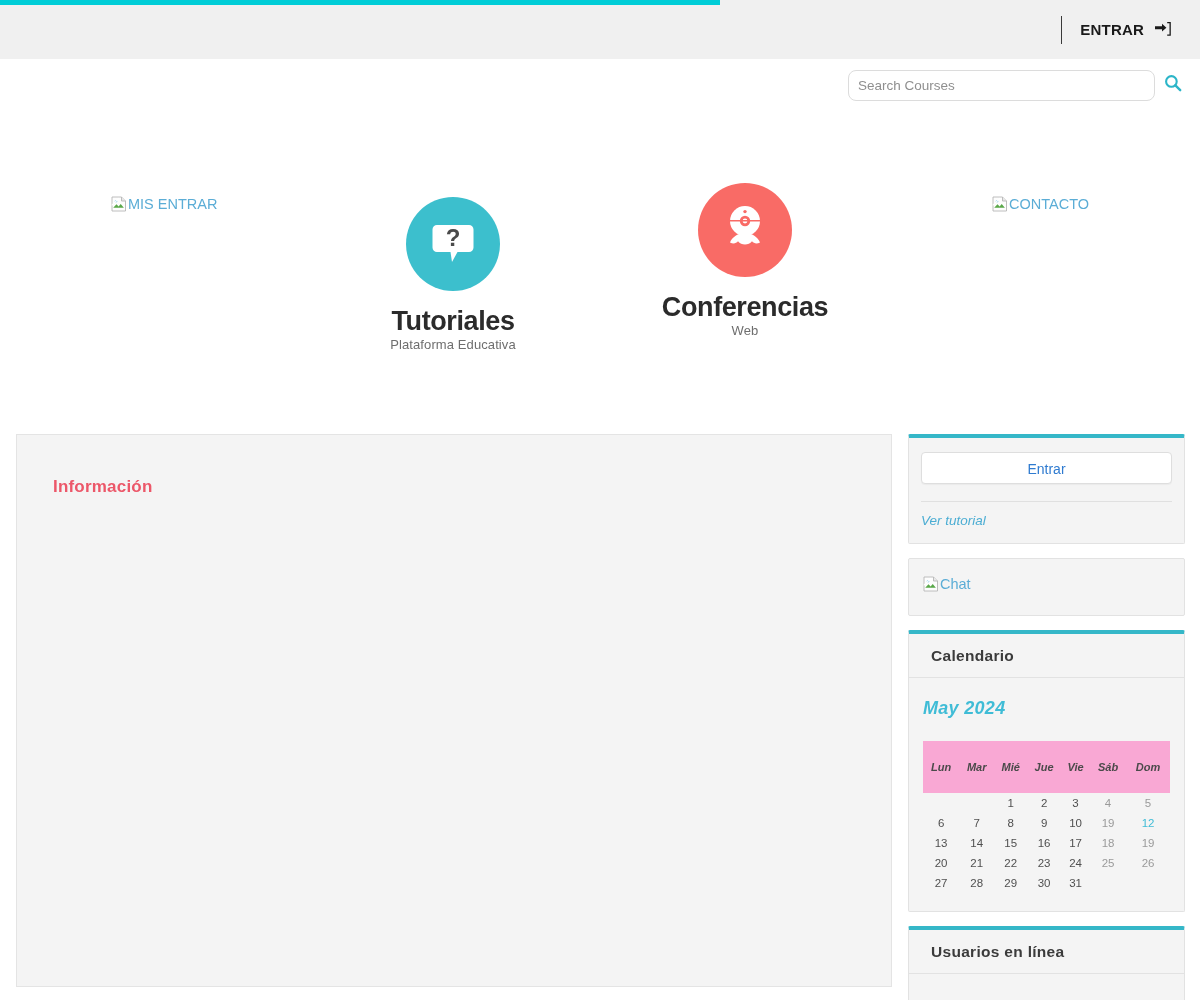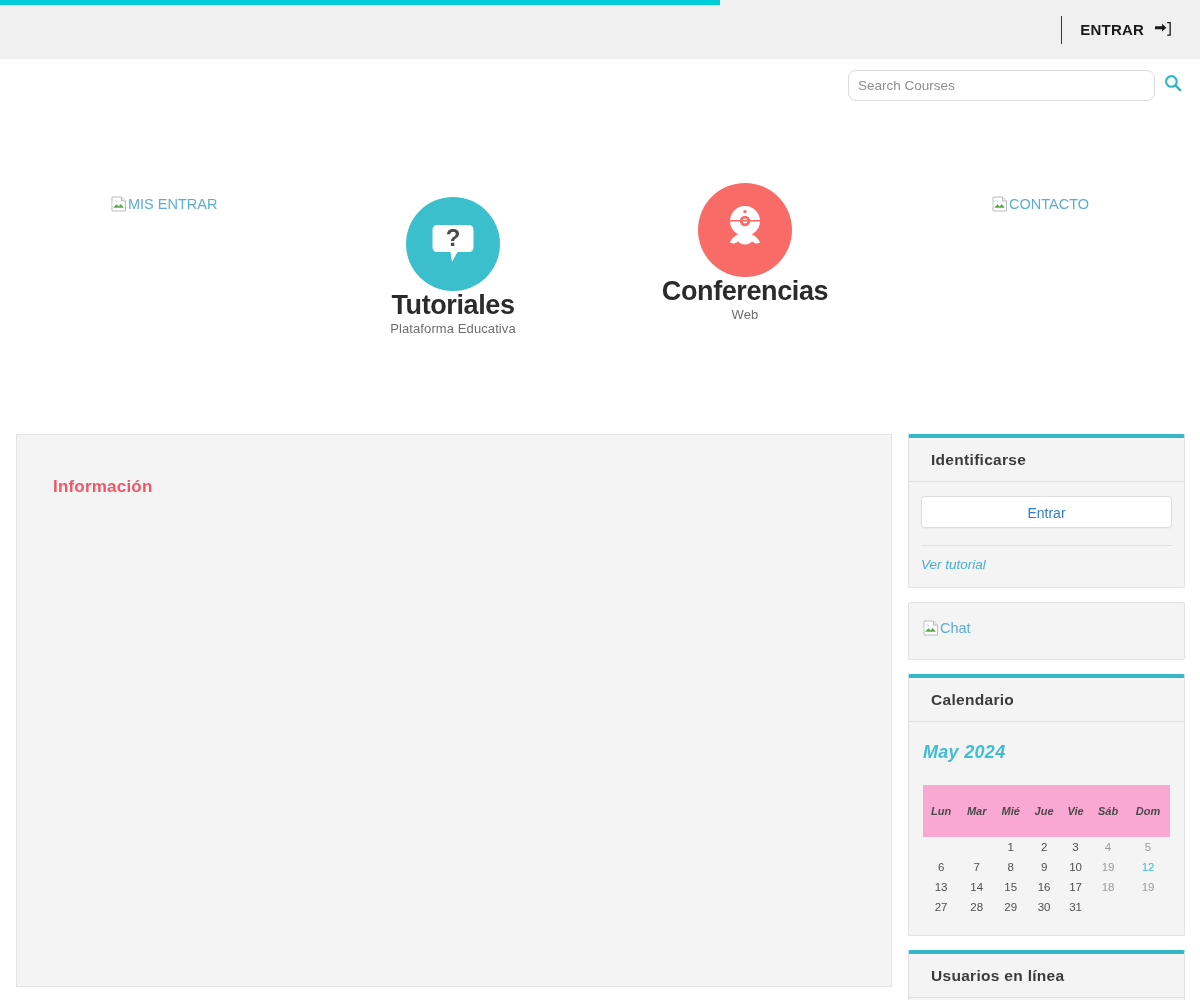--- a/index.html
+++ b/index.html
@@ -151,20 +151,21 @@
     border-radius: 50%;
     margin: 0 auto;
     display: flex;
     align-items: center;
     justify-content: center;
   }
   .logo-circle.teal  { background: #3cbfcd; }
   .logo-circle.coral { background: #f96b66; }
 
   .logo-title {
+    margin-top: 16px;
     font-size: 27px;
     font-weight: bold;
     color: #2b2b2b;
     letter-spacing: -0.4px;
     line-height: 1.05;
   }
   .logo-sub {
     margin-top: 2px;
     font-size: 13px;
     color: #6e6e6e;
@@ -379,23 +380,20 @@
   </a>
 </div>
 
 <div id="main-column">
   <h2 id="main-heading">Información</h2>
 </div>
 
 <div id="sidebar">
 
   <div class="block accent" id="login-block">
-    <div class="block-header">
-      <span class="block-title">Identificarse</span>
-    </div>
     <div class="block-body">
       <button id="entrar-button">Entrar</button>
       <hr id="login-divider">
       <a id="ver-tutorial-link" href="#">Ver tutorial</a>
     </div>
   </div>
 
   <div class="block" id="chat-block">
     <div class="block-body">
       <a class="broken-img" href="#" style="position:relative;left:0;top:0;">
@@ -453,20 +451,29 @@
             <tr>
               <td>13</td>
               <td>14</td>
               <td>15</td>
               <td>16</td>
               <td>17</td>
               <td class="weekend">18</td>
               <td class="weekend">19</td>
             </tr>
             <tr>
+              <td>20</td>
+              <td>21</td>
+              <td>22</td>
+              <td>23</td>
+              <td>24</td>
+              <td class="weekend">25</td>
+              <td class="weekend">26</td>
+            </tr>
+            <tr>
               <td>27</td>
               <td>28</td>
               <td>29</td>
               <td>30</td>
               <td>31</td>
               <td class="empty"></td>
               <td class="empty"></td>
             </tr>
           </tbody>
       </table>

